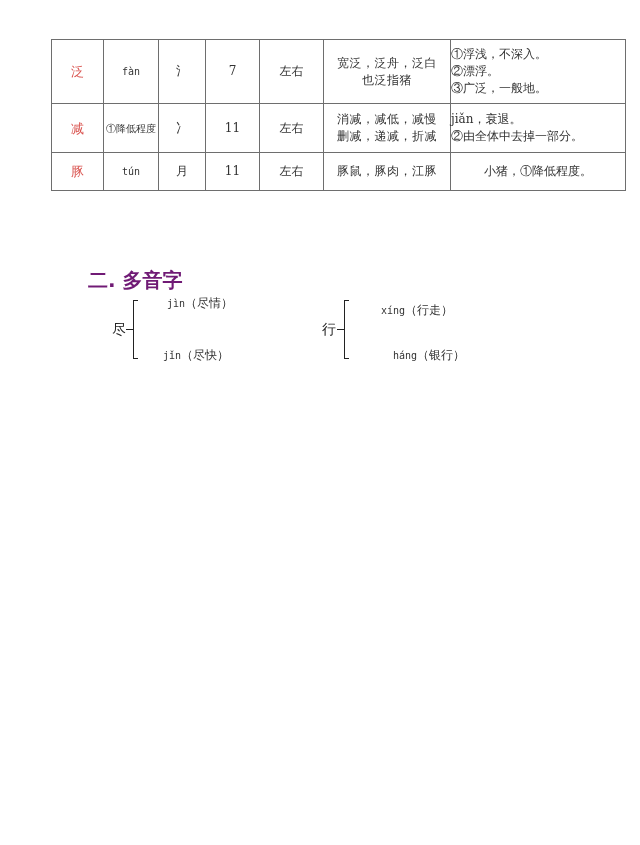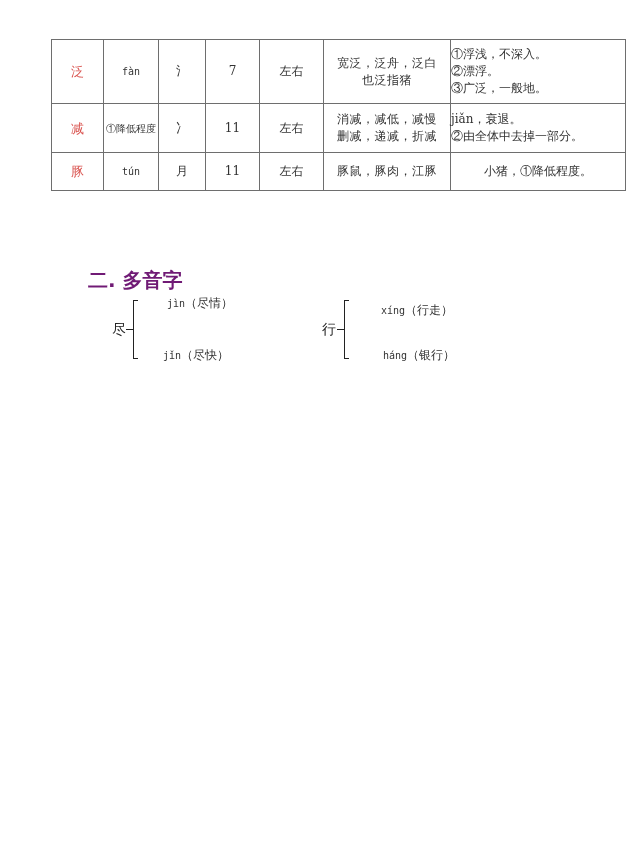--- a/index.html
+++ b/index.html
@@ -166,16 +166,16 @@
   </span>
 </div>
 
 <div class="poly" style="left:322px; top:292px; width:150px; height:80px;">
   <span class="head-char" style="left:0; top:29px;">行</span>
   <span class="stem" style="left:15px; top:37px;"></span>
   <span class="bracket" style="left:22px; top:8px; height:57px;"></span>
   <span class="reading" style="left:36px; top:10px;">
     <span class="py">xíng</span><span>（行走）</span>
   </span>
-  <span class="reading" style="left:38px; top:55px;">
+  <span class="reading" style="left:48px; top:55px;">
     <span class="py">háng</span><span>（银行）</span>
   </span>
 </div>
 
 </body></html>

